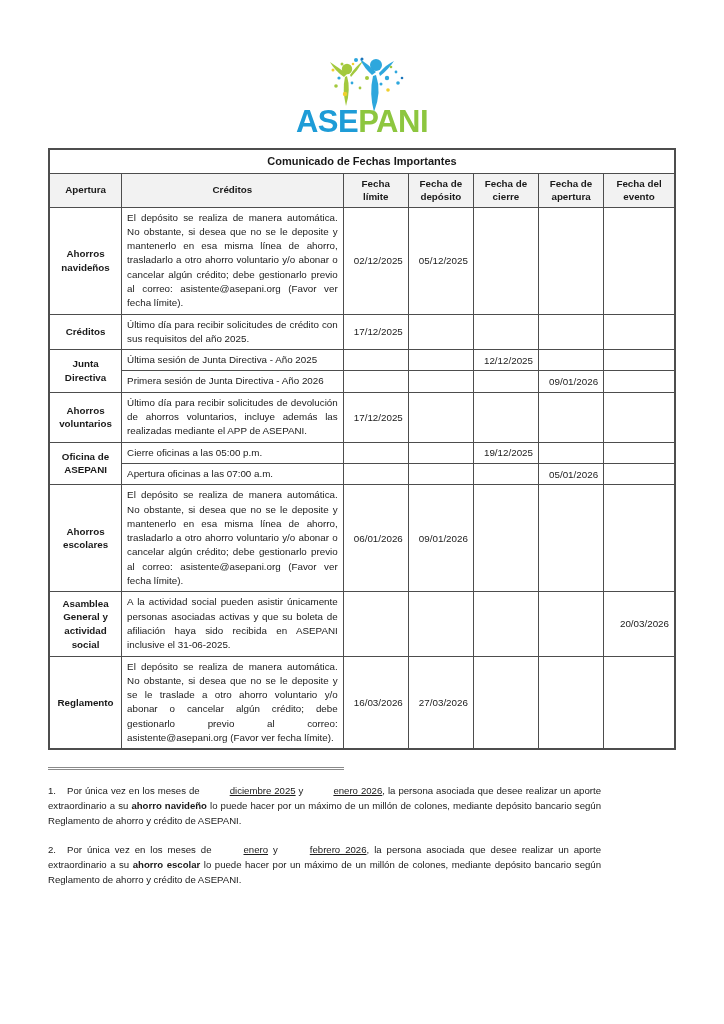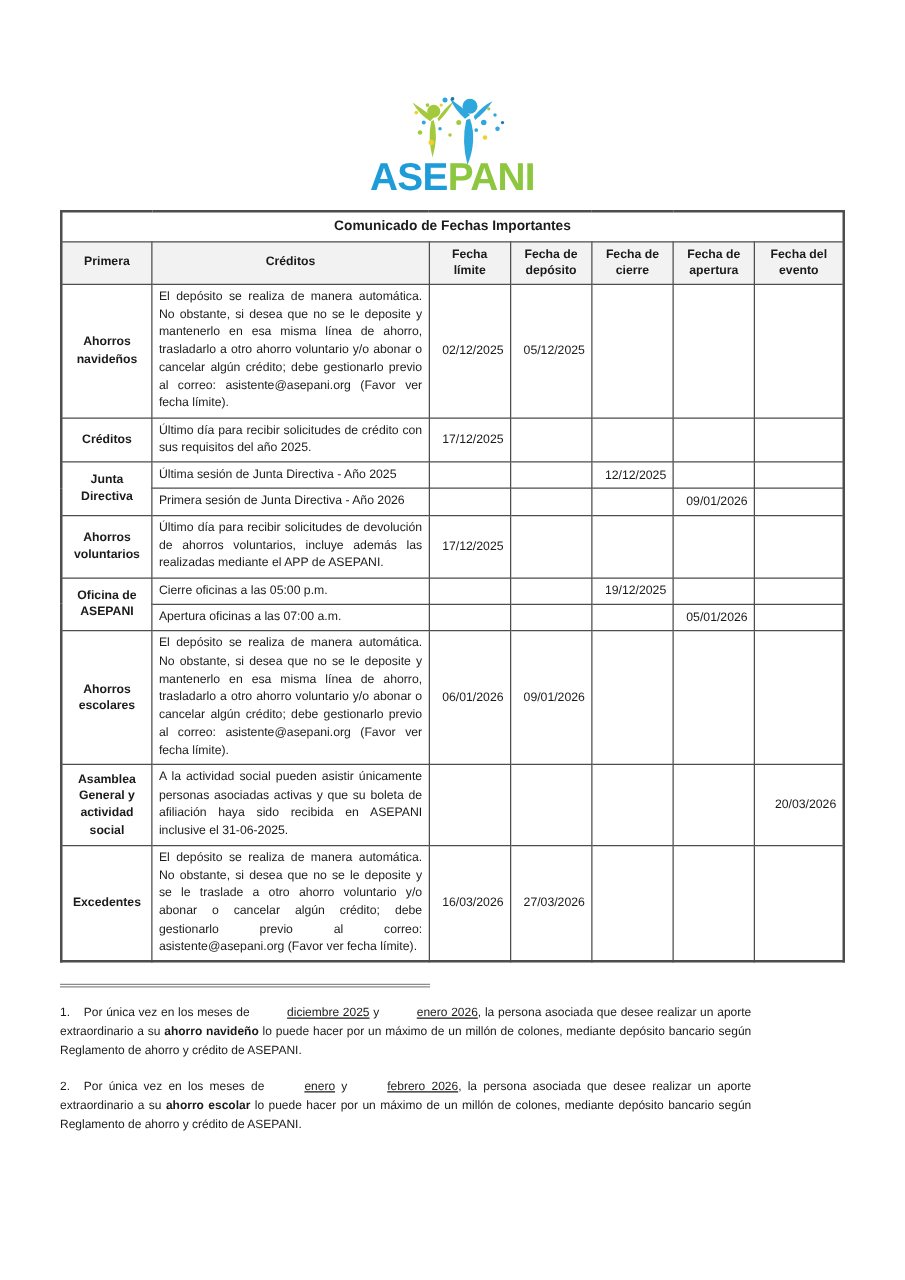--- a/index.html
+++ b/index.html
@@ -4,21 +4,21 @@
 <style>
   :root{
     --brand-blue:#1e9cd7; --brand-green:#8dc63f; --figure-green:#a3c93d;
     --figure-blue:#2ea7dd; --dot-yellow:#f0cf2e; --dot-dark-blue:#1b75bb;
     --table-border:#4d4d4d; --header-bg:#f2f2f2; --divider-gray:#8a8a8a;
   }
   html,body{margin:0;padding:0;background:#ffffff;}
   .page{
     width:724px;height:1024px;background:#ffffff;position:relative;
     font-family:"Liberation Sans",sans-serif;color:#1a1a1a;overflow:hidden;
-    box-sizing:border-box;padding-top:76px;
+    box-sizing:border-box;padding-top:56px;
   }
   .logo{width:724px;text-align:center;}
   .logo svg{display:block;margin:0 auto;}
   .logo-text{font-size:31px;font-weight:bold;line-height:1;margin-top:-8px;letter-spacing:-0.5px;}
   .lt-blue{color:var(--brand-blue,#1e9cd7);}
   .lt-green{color:var(--brand-green,#8dc63f);}
   .content{margin:0 48px;width:553px;}
   table.fechas{
     width:628px;border-collapse:collapse;table-layout:fixed;
     font-size:9.8px;margin-top:11px;border:2px solid var(--table-border,#4d4d4d);
@@ -110,21 +110,21 @@
         <col style="width:10.4%">
           <col style="width:10.4%">
           <col style="width:10.4%">
         <col style="width:11.4%">
       </colgroup>
       <thead>
         <tr>
           <td class="title-cell" colspan="7">Comunicado de Fechas Importantes</td>
         </tr>
         <tr>
-          <td class="header-cell">Primera</td>
+          <td class="header-cell">Apertura</td>
           <td class="header-cell">Créditos</td>
           <td class="header-cell">Fecha límite</td>
           <td class="header-cell">Fecha de depósito</td>
           <td class="header-cell">Fecha de cierre</td>
           <td class="header-cell">Fecha de apertura</td>
           <td class="header-cell">Fecha del evento</td>
         </tr>
       </thead>
       <tbody>
           <tr>
@@ -200,21 +200,21 @@
           <tr>
             <td class="concepto" rowspan="1">Asamblea General y actividad social</td>
             <td class="gestion">A la actividad social pueden asistir únicamente personas asociadas activas y que su boleta de afiliación haya sido recibida en ASEPANI inclusive el 31-06-2025.</td>
             <td class="fecha"></td>
             <td class="fecha"></td>
             <td class="fecha"></td>
             <td class="fecha"></td>
             <td class="fecha">20/03/2026</td>
           </tr>
           <tr>
-            <td class="concepto" rowspan="1">Excedentes</td>
+            <td class="concepto" rowspan="1">Reglamento</td>
             <td class="gestion">El depósito se realiza de manera automática. No obstante, si desea que no se le deposite y se le traslade a otro ahorro voluntario y/o abonar o cancelar algún crédito; debe gestionarlo previo al correo: asistente@asepani.org  (Favor ver fecha límite).</td>
             <td class="fecha">16/03/2026</td>
             <td class="fecha">27/03/2026</td>
             <td class="fecha"></td>
             <td class="fecha"></td>
             <td class="fecha"></td>
           </tr>
         </tbody>
     </table>
 

